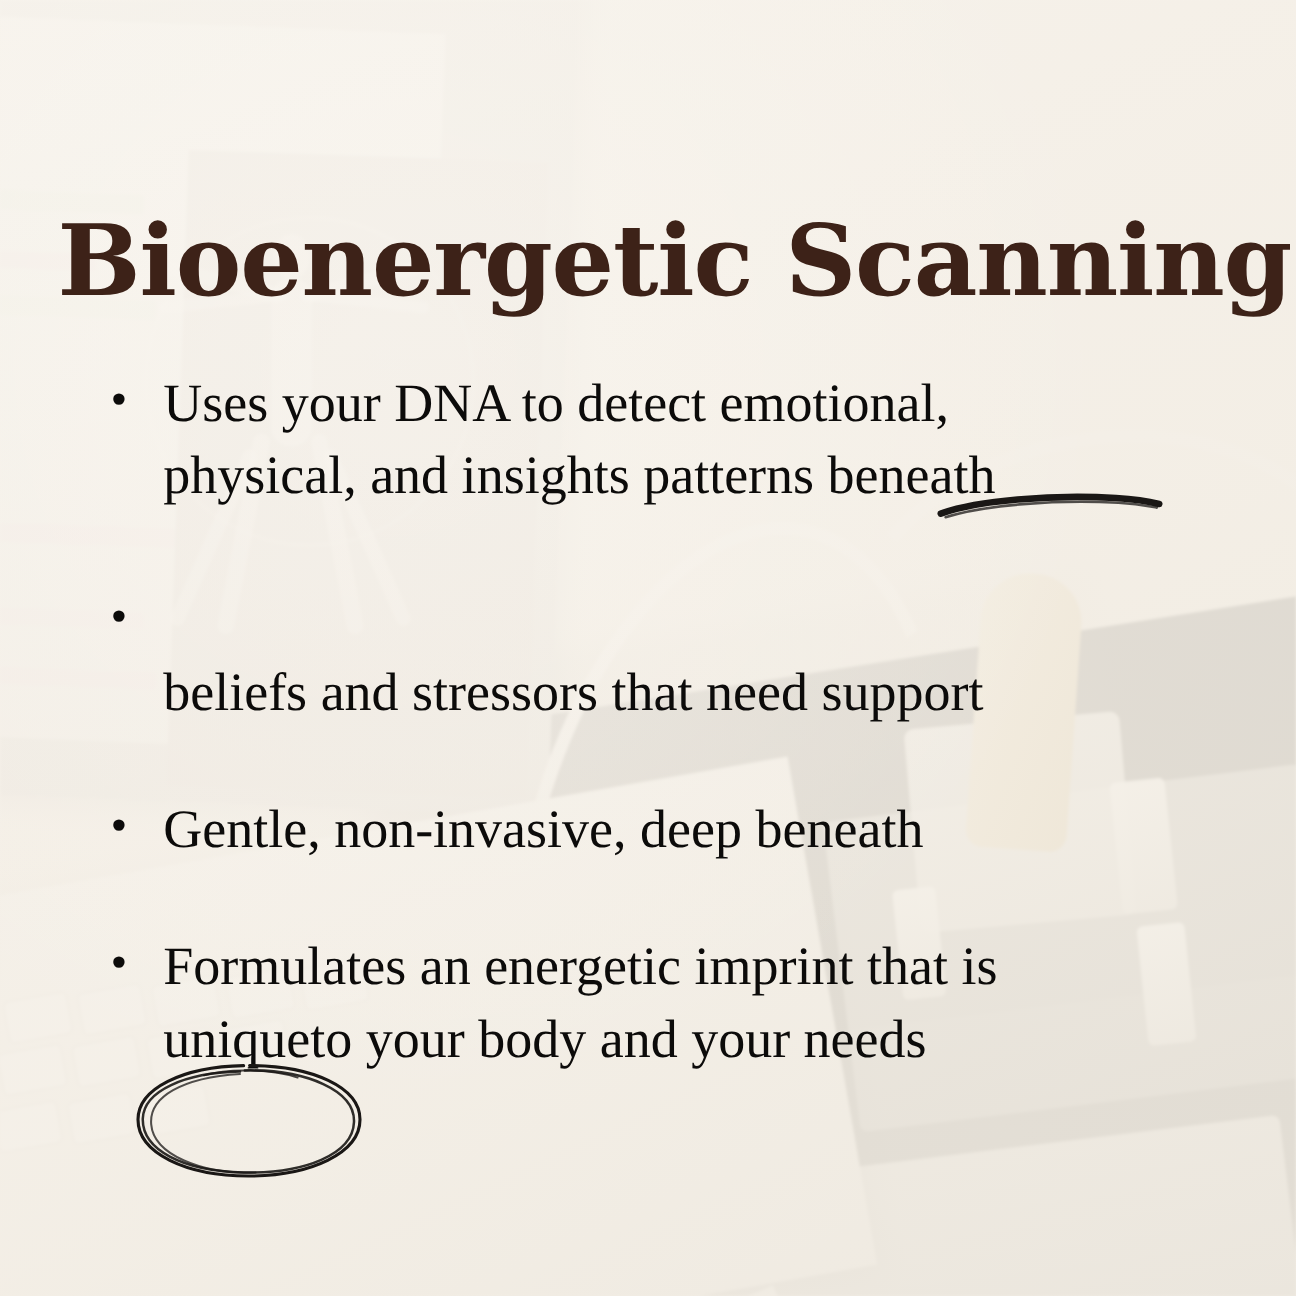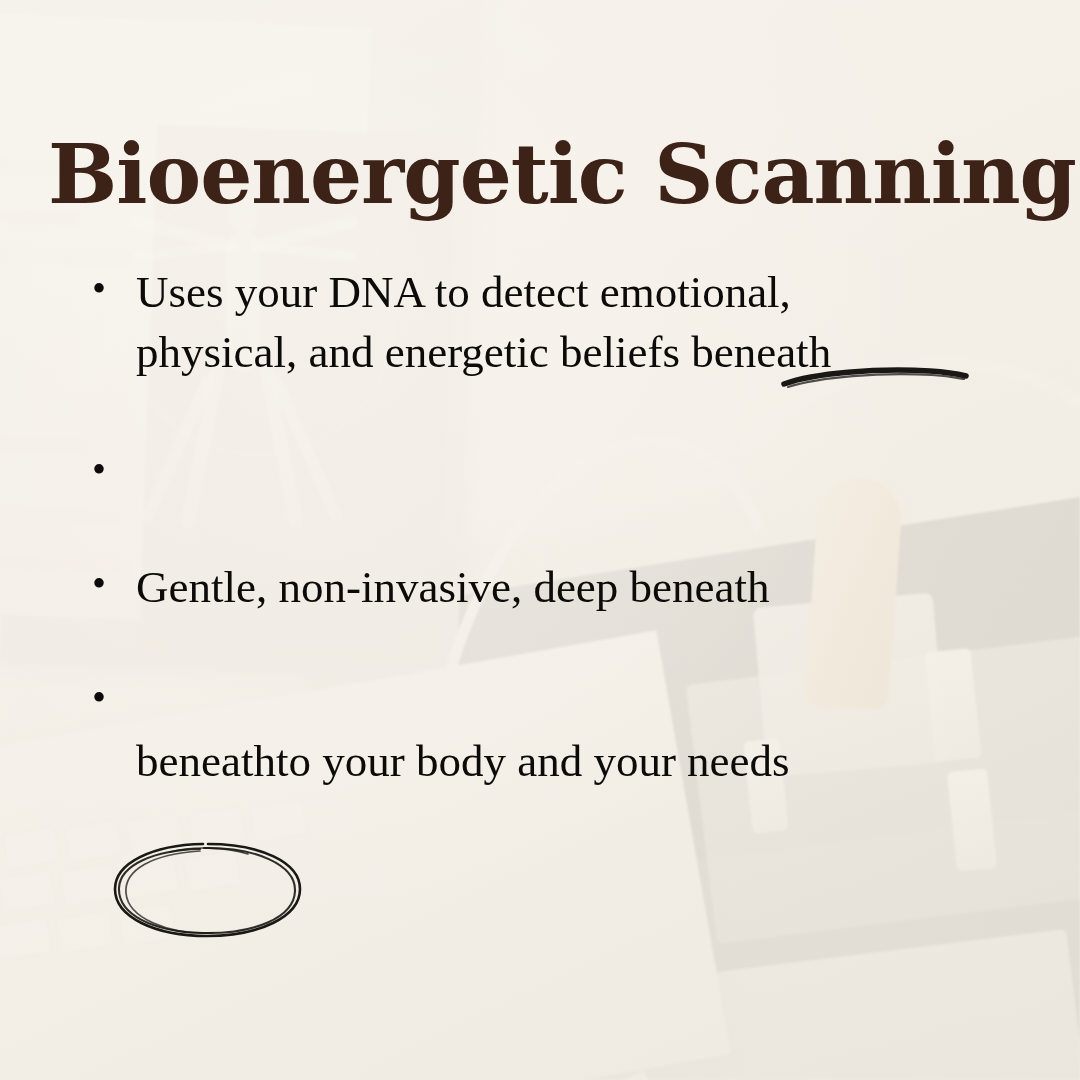--- a/index.html
+++ b/index.html
@@ -160,21 +160,21 @@
     pointer-events: none;
   }
   #wash2 {
     position: absolute; inset: 0;
     background: radial-gradient(ellipse at 30% 28%, rgba(255,253,249,.30) 0%, rgba(255,253,249,0) 58%);
     pointer-events: none;
   }
 
   
   #content {
-    position: absolute; inset: 0;
+    position: absolute; inset: 0; margin-top: 44px;
   }
 
   #title {
     position: absolute;
     left: 48px; top: 78px;
     width: 980px;
     font-family: "DejaVu Serif", "Liberation Serif", serif;
     font-weight: 700;
     font-size: 82px;
     line-height: 1.0;
@@ -299,42 +299,42 @@
   <div id="wash2"></div>
 
   <div id="content">
 
     <h1 id="title">Bioenergetic Scanning</h1>
 
     <div id="bullets">
 
       <div class="bullet" id="b1">
         <span class="dot">•</span>
-        <span class="btext"><span>Uses  your  DNA  to  detect  emotional,</span><br><span>physical, and energetic beliefs beneath</span><br></span>
+        <span class="btext"><span>Uses  your  DNA  to  detect  emotional,</span><br><span>physical, and insights patterns beneath</span><br></span>
       </div>
 
       <div class="gap-lg"></div>
 
       <div class="bullet" id="b2">
         <span class="dot">•</span>
-        <span class="btext"><br></span>
+        <span class="btext"><br><span>beliefs and stressors that need support</span></span>
       </div>
 
       <div class="gap-md"></div>
 
       <div class="bullet" id="b3">
         <span class="dot">•</span>
         <span class="btext last-no-justify">Gentle, non-invasive, deep beneath</span>
       </div>
 
       <div class="gap-md"></div>
 
       <div class="bullet" id="b4">
         <span class="dot">•</span>
-        <span class="btext"><br><span>beneath</span><span>to your body and your needs</span></span>
+        <span class="btext"><span>Formulates  an  energetic  imprint  that  is</span><br><span>unique</span><span>to your body and your needs</span></span>
       </div>
 
     </div>
 
     <svg id="ann-underline" viewBox="0 0 190 34">
       <path d="M4,24 C34,13 96,8 150,11 C166,12 178,14 186,16" fill="none" stroke="#1a1715" stroke-width="5.5" stroke-linecap="round"></path>
       <path d="M8,27 C40,17 100,12 152,15 C168,16 178,18 184,19" fill="none" stroke="#1a1715" stroke-width="2.2" stroke-linecap="round" opacity=".75"></path>
     </svg>
 
     <svg id="ann-circle" viewBox="0 0 200 104">

